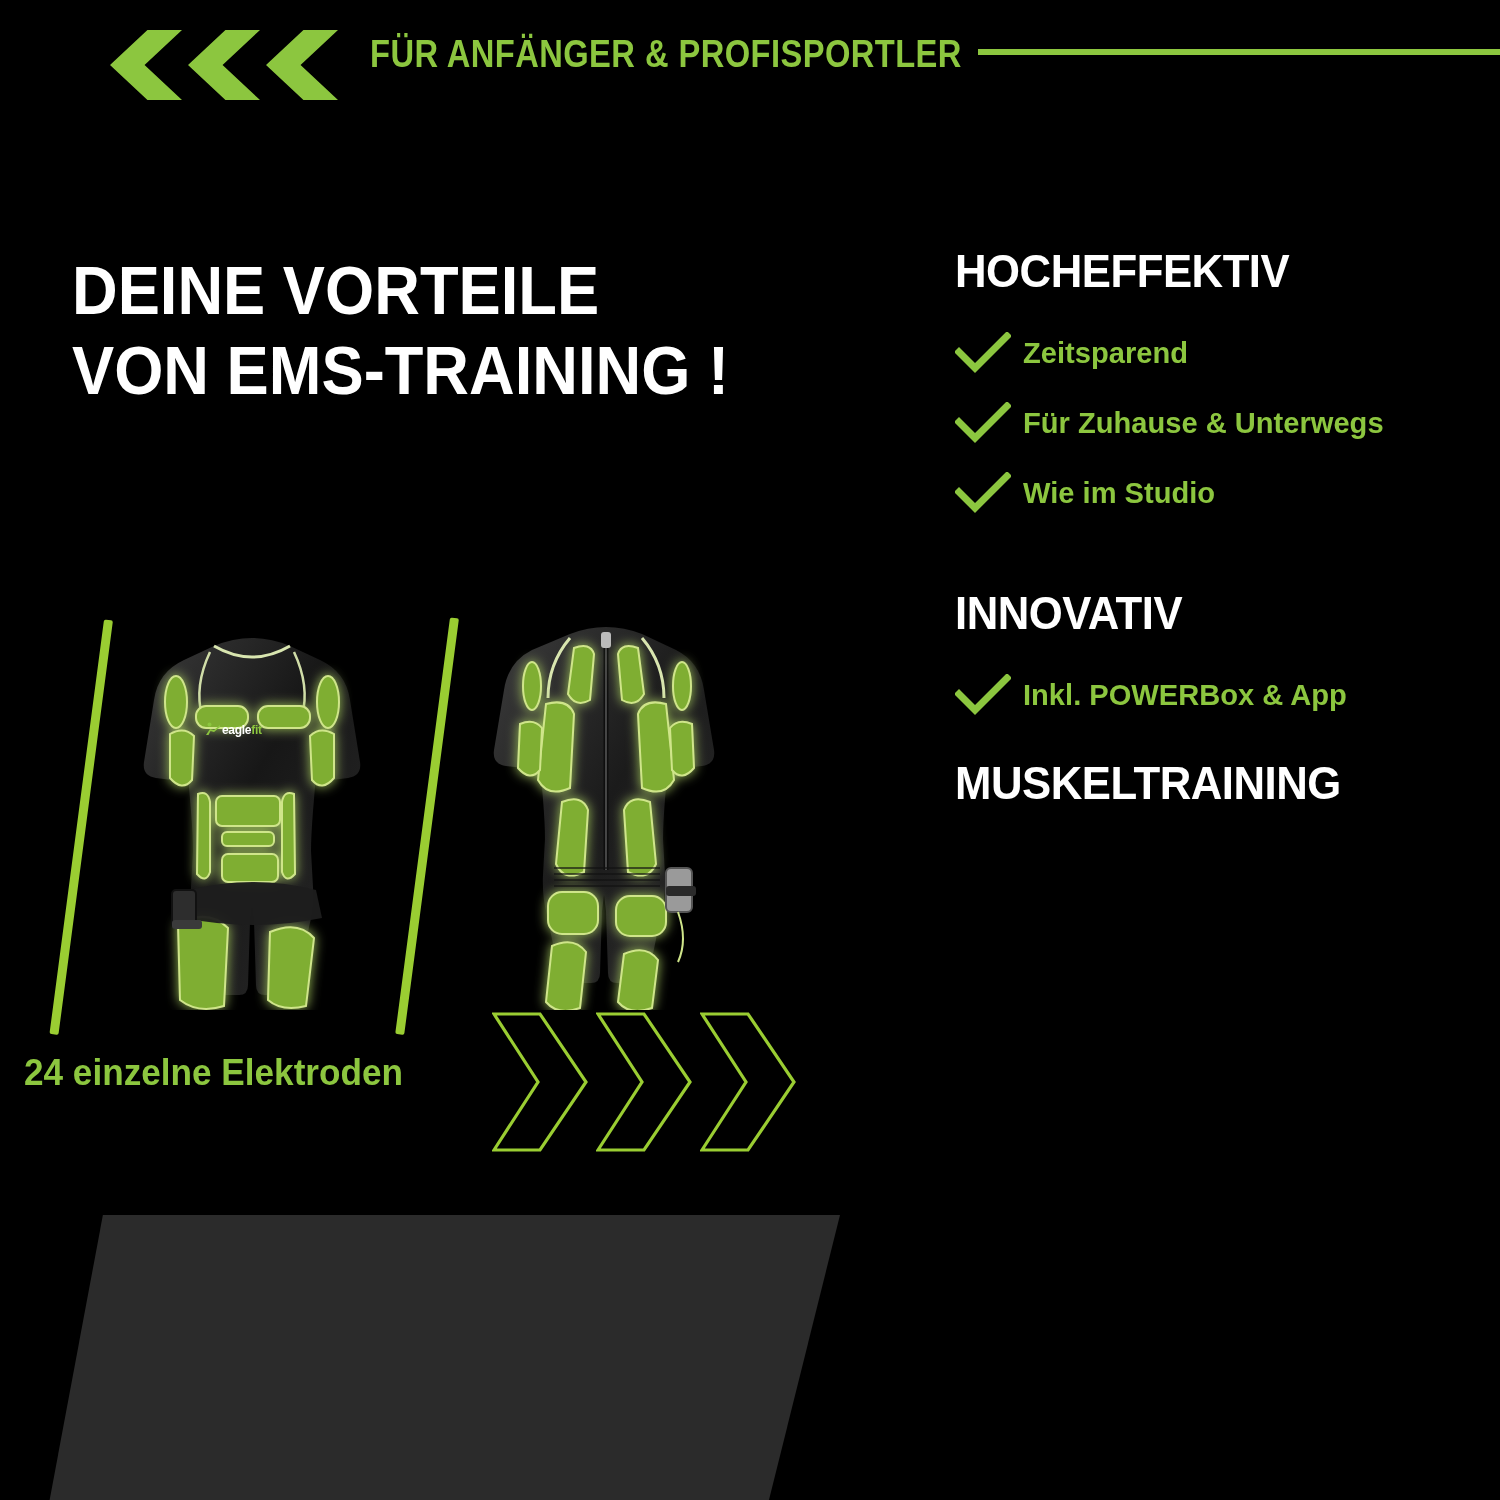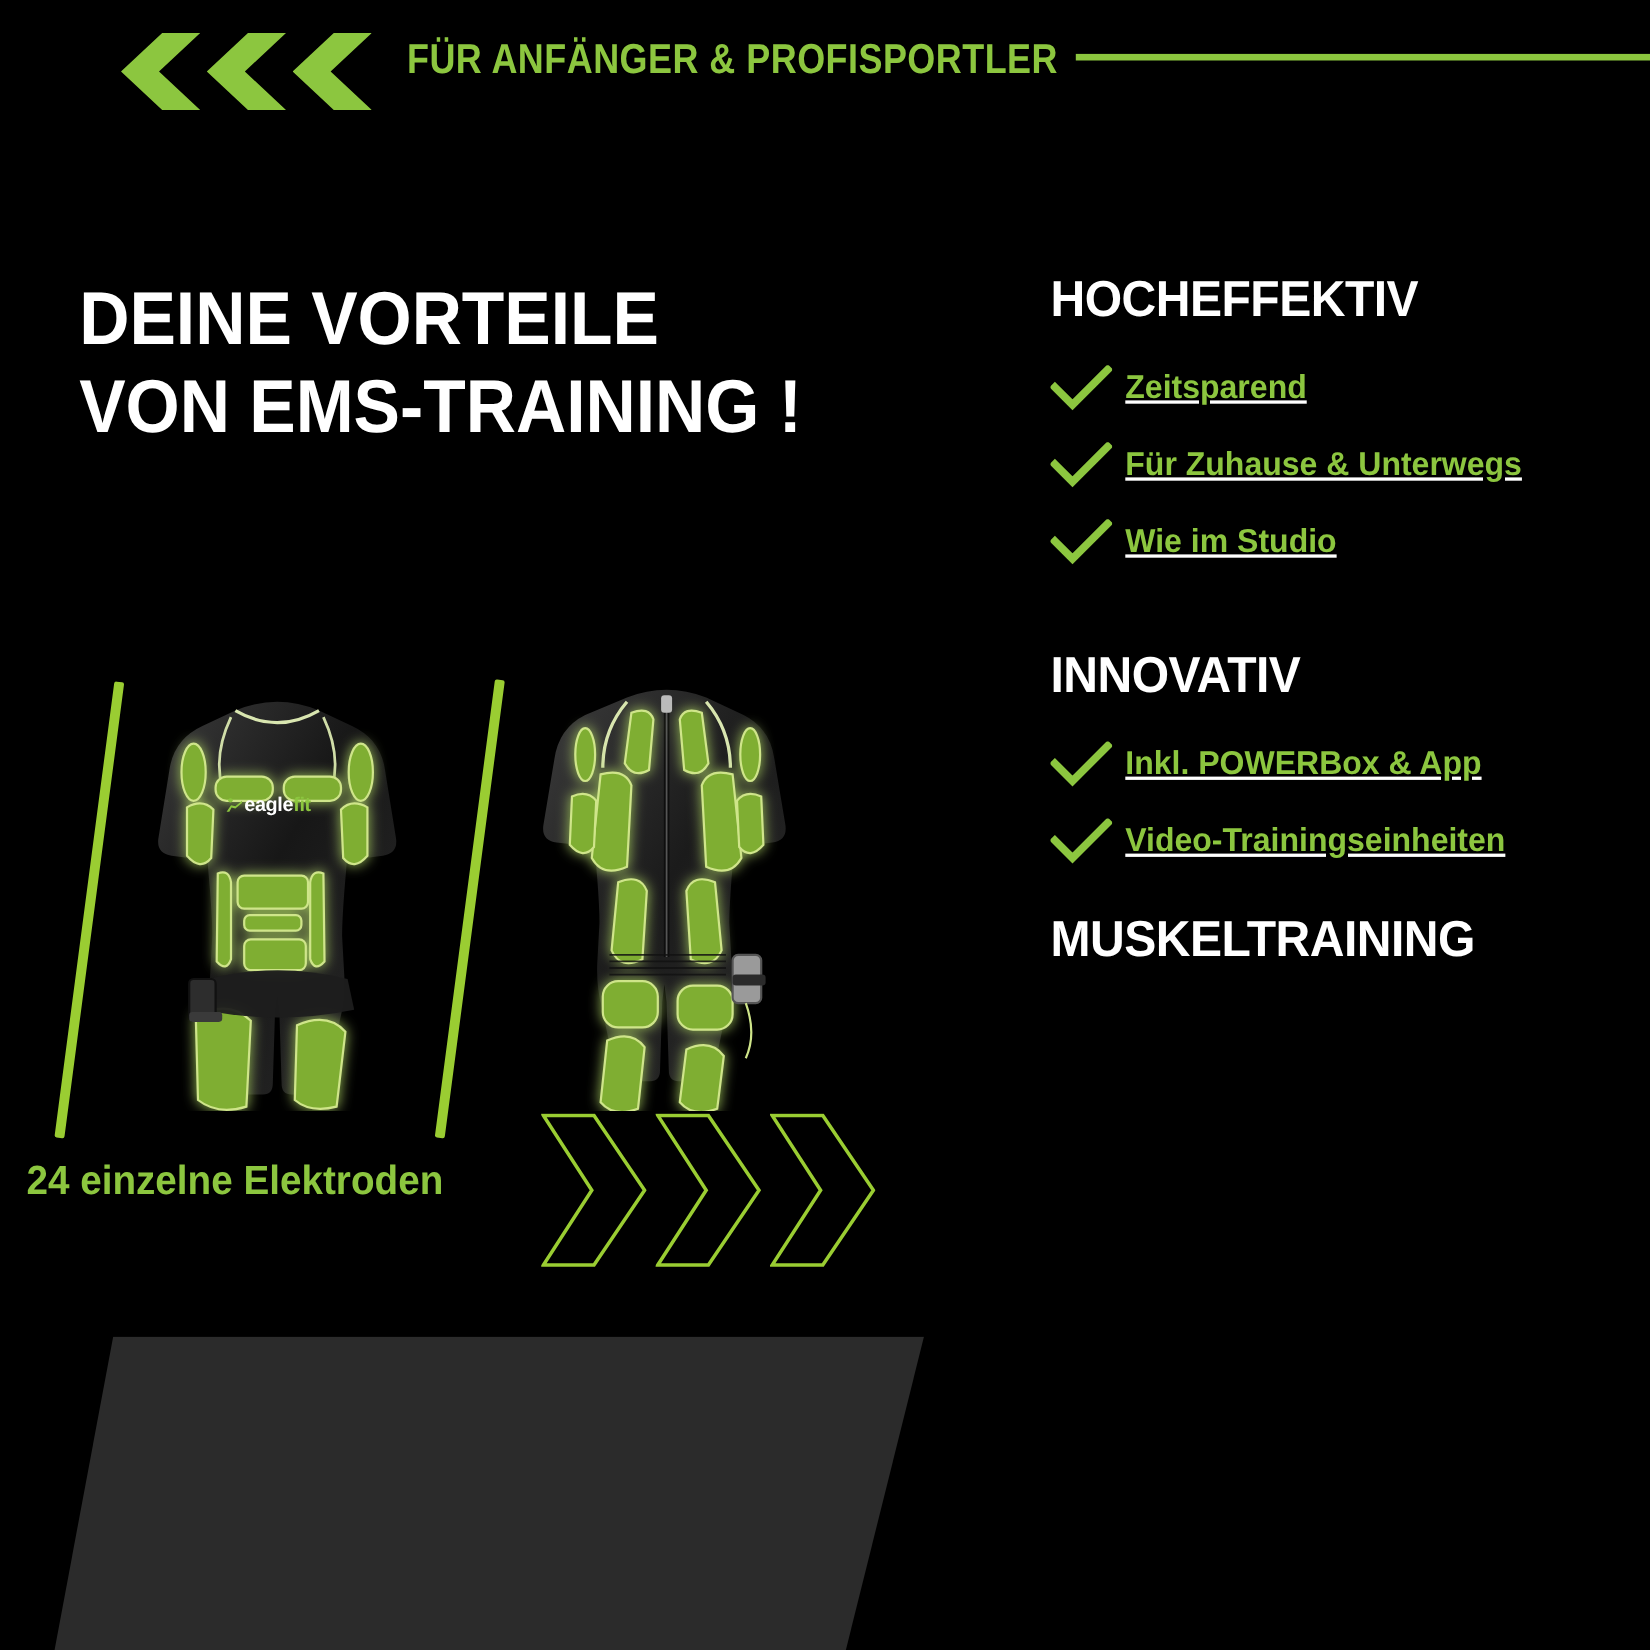--- a/index.html
+++ b/index.html
@@ -53,21 +53,21 @@
   .stripe-left  { left:104px; top:620px; height:418px; transform:rotate(7.5deg); transform-origin:top center; }
   .stripe-mid   { left:450px; top:618px; height:420px; transform:rotate(7.5deg); transform-origin:top center; }
 
   
   .suit { position:absolute; }
   .suit-front { left:118px; top:628px; width:268px; height:382px; }
   .suit-back  { left:470px; top:620px; width:272px; height:390px; }
 
   .logo-eaglefit {
     position:absolute; left:205px; top:722px;
-    font-size:18px; font-weight:bold; letter-spacing:-0.3px;
+    font-size:12px; font-weight:bold; letter-spacing:-0.3px;
     line-height:1; white-space:nowrap;
   }
   .logo-eaglefit .w { color:#ffffff; }
   .logo-eaglefit .g { color:#8CC63F; }
 
   
   .electrode-caption {
     position:absolute; left:24px; top:1052px;
     font-size:37px; font-weight:bold; color:#8CC63F;
     transform:scaleX(0.95); transform-origin:left top;
@@ -79,21 +79,21 @@
   
   .right-col { position:absolute; left:955px; top:248px; width:545px; }
   .sec { margin-bottom:0; }
   .sec-title {
     font-size:46px; font-weight:bold; color:#fff; line-height:1;
     transform:scaleX(0.95); transform-origin:left top;
     white-space:nowrap; letter-spacing:-0.5px;
   }
   .sec-items { margin-top:28px; }
   .sec-item {
-    display:flex; align-items:center; height:62px; margin-bottom:8px;text-decoration:underline;
+    display:flex; align-items:center; height:62px; margin-bottom:8px;
   }
   .check-icon { width:68px; flex:0 0 68px; display:flex; align-items:center; }
   .item-label {
     font-size:30px; font-weight:bold; color:#8CC63F; white-space:nowrap;
     transform:scaleX(0.97); transform-origin:left center;
   }
   .gap-1 { height:58px; }
   .gap-2 { height:26px; }
 
   
@@ -301,28 +301,20 @@
       <div class="sec-title">INNOVATIV</div>
       <div class="sec-items">
         <div class="sec-item">
           <span class="check-icon">
             <svg width="56" height="42" viewBox="0 0 56 42">
                 <path d="M4 20 L20 36 L52 4" fill="none" stroke="#8CC63F" stroke-width="7" stroke-linecap="square"></path>
               </svg>
           </span>
           <span class="item-label">Inkl. POWERBox &amp; App</span>
         </div>
-        <div class="sec-item">
-          <span class="check-icon">
-            <svg width="56" height="42" viewBox="0 0 56 42">
-                <path d="M4 20 L20 36 L52 4" fill="none" stroke="#8CC63F" stroke-width="7" stroke-linecap="square"></path>
-              </svg>
-          </span>
-          <span class="item-label">Video-Trainingseinheiten</span>
-        </div>
       </div>
     </div>
 
     <div class="gap-2"></div>
 
     <div class="sec">
       <div class="sec-title">MUSKELTRAINING</div>
       <div class="sec-items">
       </div>
     </div>

